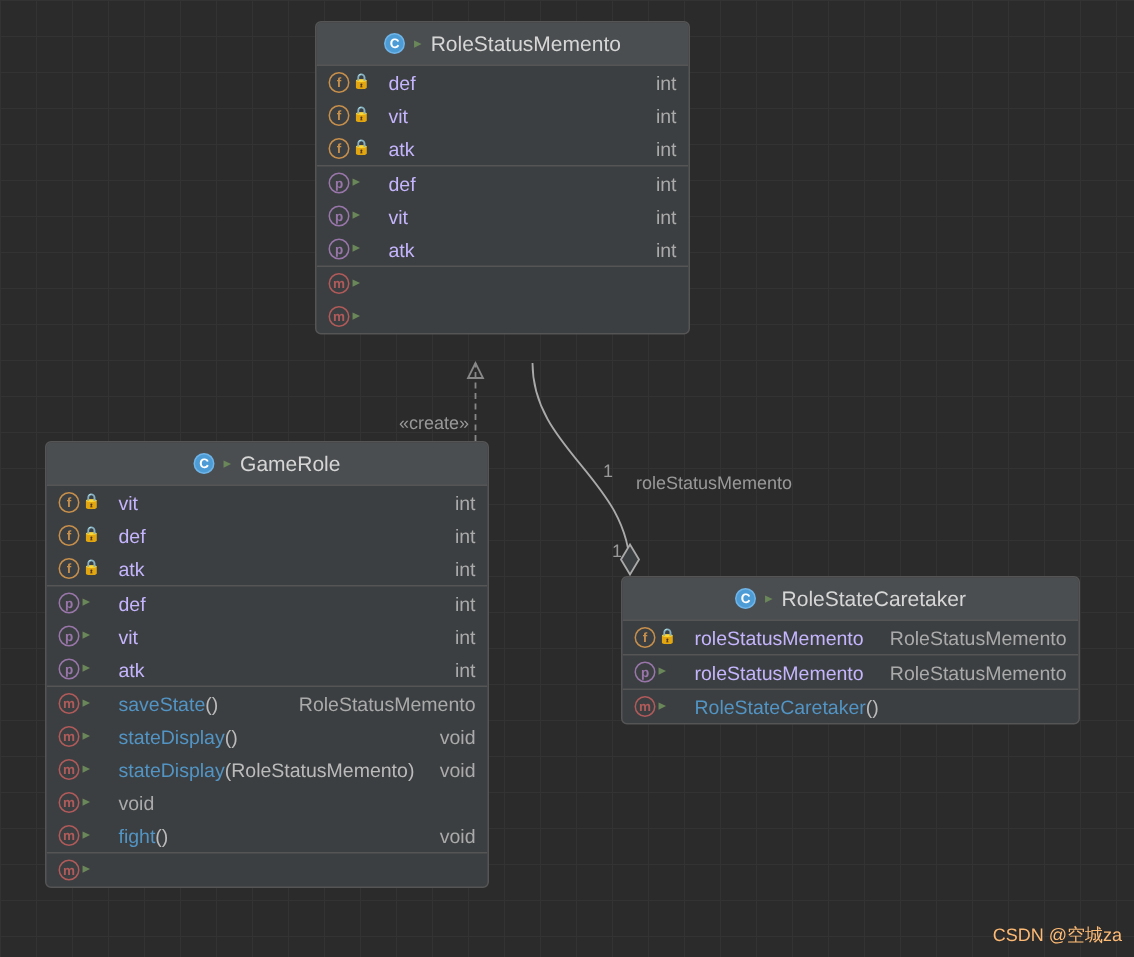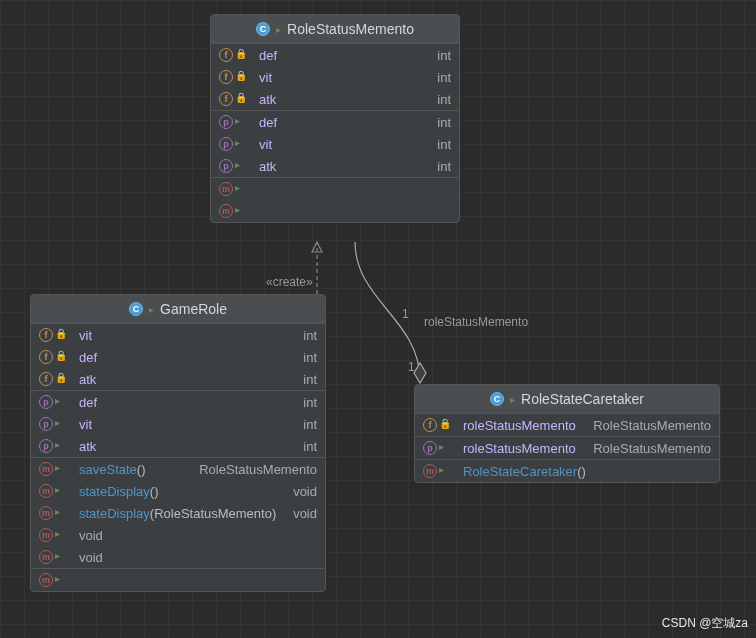--- a/index.html
+++ b/index.html
@@ -67,21 +67,21 @@
   .pub  { color: #6a8759; font-size: 10px; }
   .name { flex: 1; white-space: nowrap; }
   .name-field { color: #c4b5fd; }
   .name-method { color: #5294c4; }
   .paren { color: #bbb; }
   .type { color: #aaa; text-align: right; white-space: nowrap; }
   .type-int { color: #aaa; }
   .param-int { color: #5294c4; }
   svg.connectors { position: absolute; inset:0; width:756px; height:638px; z-index:1; pointer-events:none; }
   .label { position: absolute; color: #999; font-size: 12px; z-index:3; }
-  .watermark { position:absolute; right:8px; bottom:6px; color:#e5e5e5; font-size:12px; z-index:5;}
+  .watermark { position:absolute; right:8px; bottom:6px; color:#fdba74; font-size:12px; z-index:5;}
 </style>
 </head>
 <body>
 
 <div class="grid-bg"></div>
 
 <svg class="connectors">
 
   <line x1="317" y1="294" x2="317" y2="242" stroke="#888" stroke-width="1.2" stroke-dasharray="4 3"></line>
   <polygon points="317,242 312,252 322,252" fill="none" stroke="#888" stroke-width="1.2"></polygon>
@@ -258,20 +258,21 @@
           <span class="badge badge-m">m</span>
           <span class="pub">▸</span>
         </span>
         <span class="type">void</span>
       </div>
     <div class="row">
         <span class="icons">
           <span class="badge badge-m">m</span>
           <span class="pub">▸</span>
         </span>
+        <span class="name"><span class="name-method">fight</span><span class="paren">()</span></span>
         <span class="type">void</span>
       </div>
   </div>
   <div class="section">
     <div class="row">
         <span class="icons">
           <span class="badge badge-m">m</span>
           <span class="pub">▸</span>
         </span>
       </div>

